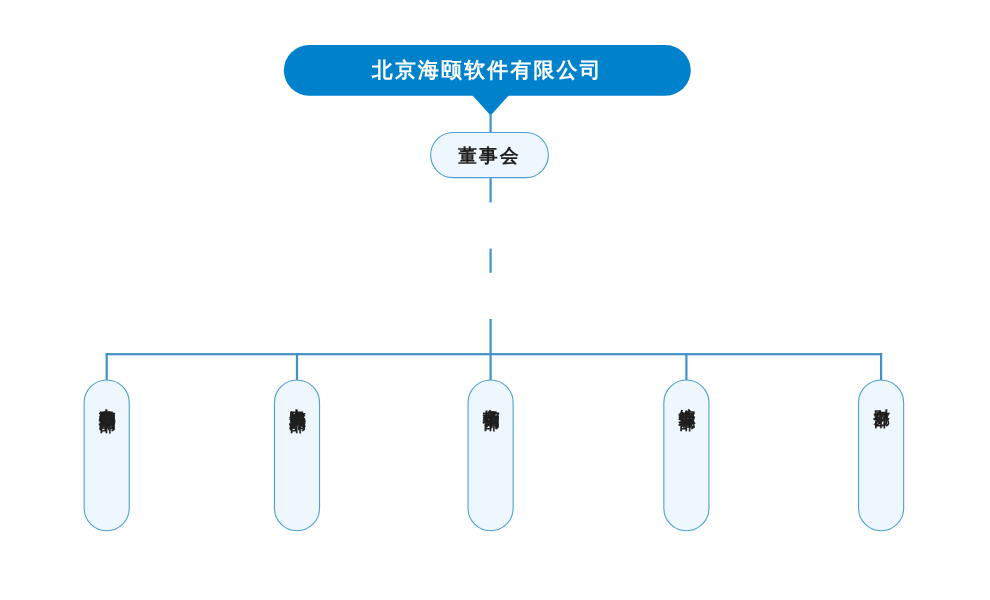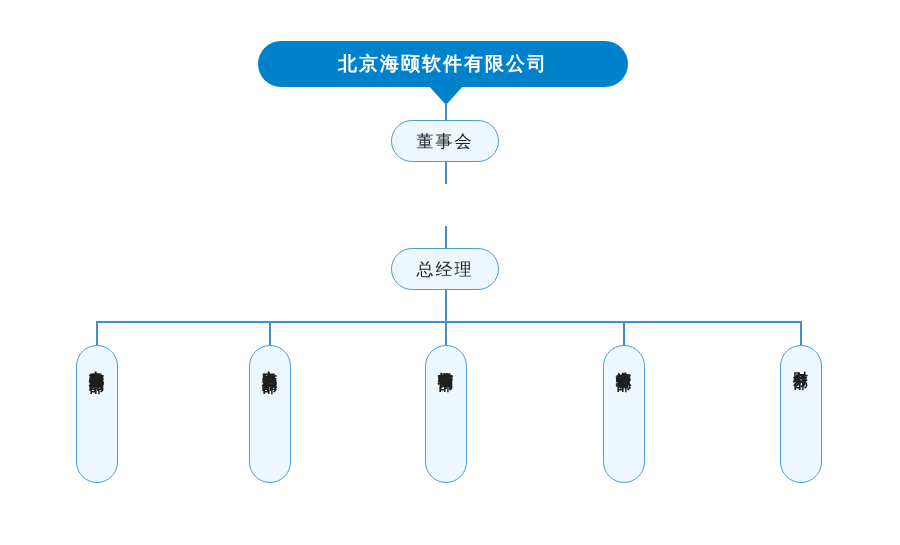--- a/index.html
+++ b/index.html
@@ -54,21 +54,21 @@
     left:391px;
     width:108px;height:42px;
     background:var(--node-fill);
     border:1.5px solid var(--node-border);
     border-radius:21px;
     display:flex;align-items:center;justify-content:center;
   }
   .pill span{
     color:var(--text-dark);
     font-size:17px;
-    font-weight:400;
+    font-weight:700;
     letter-spacing:2px;
     white-space:nowrap;
   }
   .lv1{top:120px;}
   .lv2{top:184px;}
   .lv3{top:248px;}
   
   .vpill{
     position:absolute;
     top:345px;
@@ -114,23 +114,20 @@
 
   <div class="line" style="left:96px;top:321px;width:2px;height:25px;"></div>
   <div class="line" style="left:269px;top:321px;width:2px;height:25px;"></div>
   <div class="line" style="left:445px;top:321px;width:2px;height:25px;"></div>
   <div class="line" style="left:623px;top:321px;width:2px;height:25px;"></div>
   <div class="line" style="left:800px;top:321px;width:2px;height:25px;"></div>
 
   <div class="pill lv1">
     <span>董事会</span>
   </div>
-  <div class="pill lv3">
-    <span>总经理</span>
-  </div>
 
   <div class="vpill d1">
     <span>电力营销产品部</span>
   </div>
   <div class="vpill d2">
     <span>电力资源产品部</span>
   </div>
   <div class="vpill d3">
     <span>市场营销部</span>
   </div>

